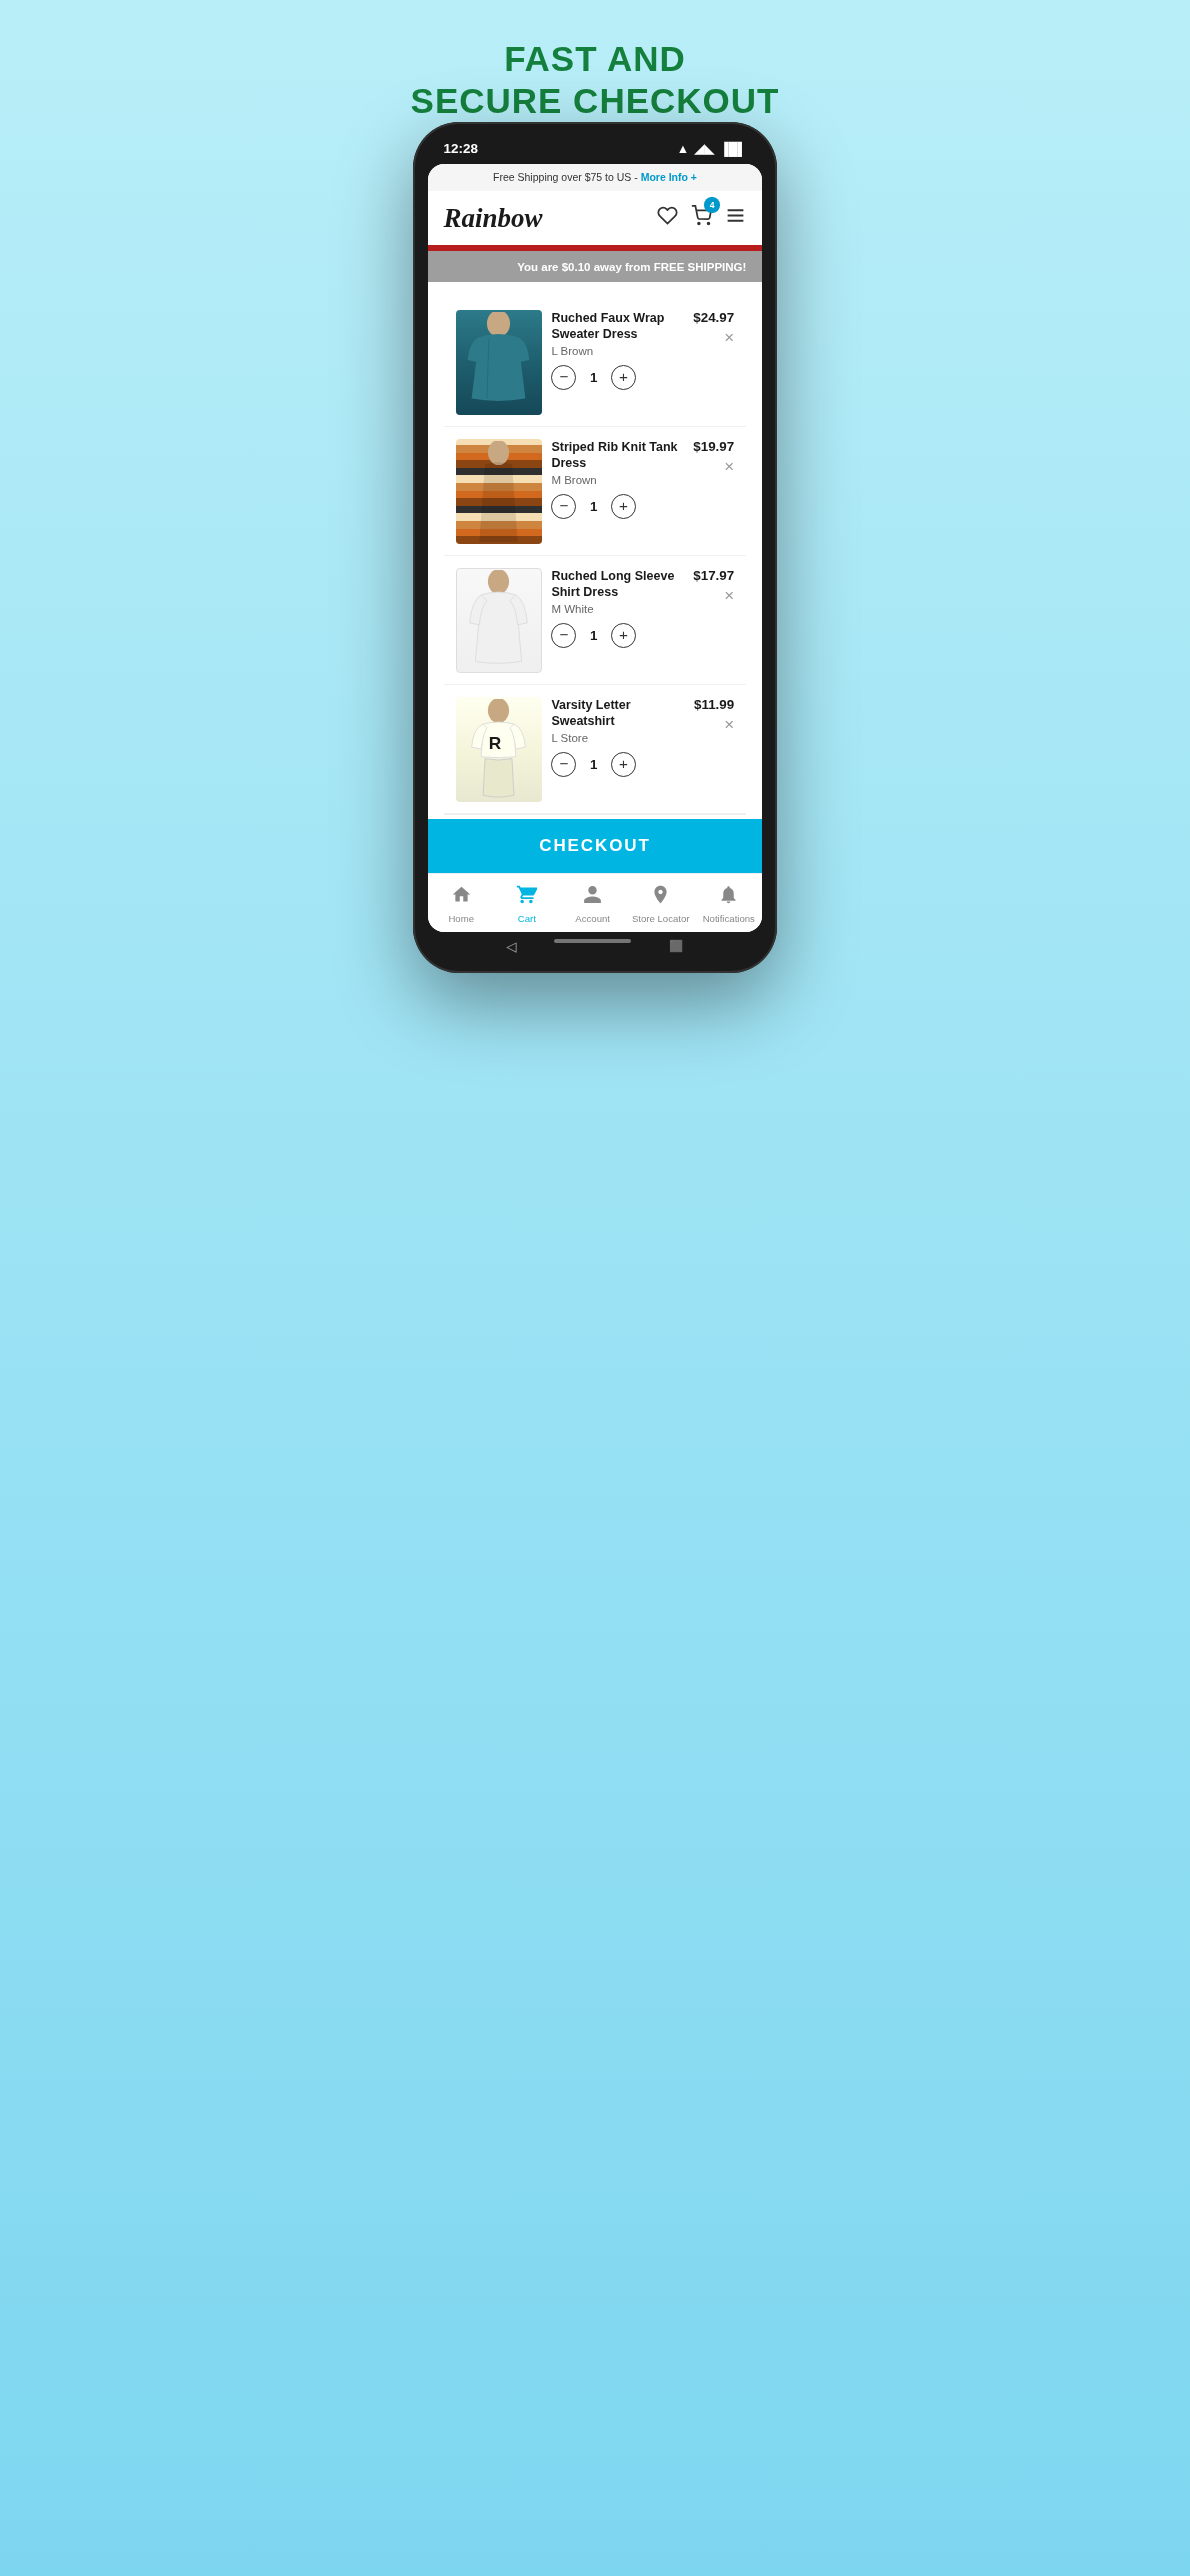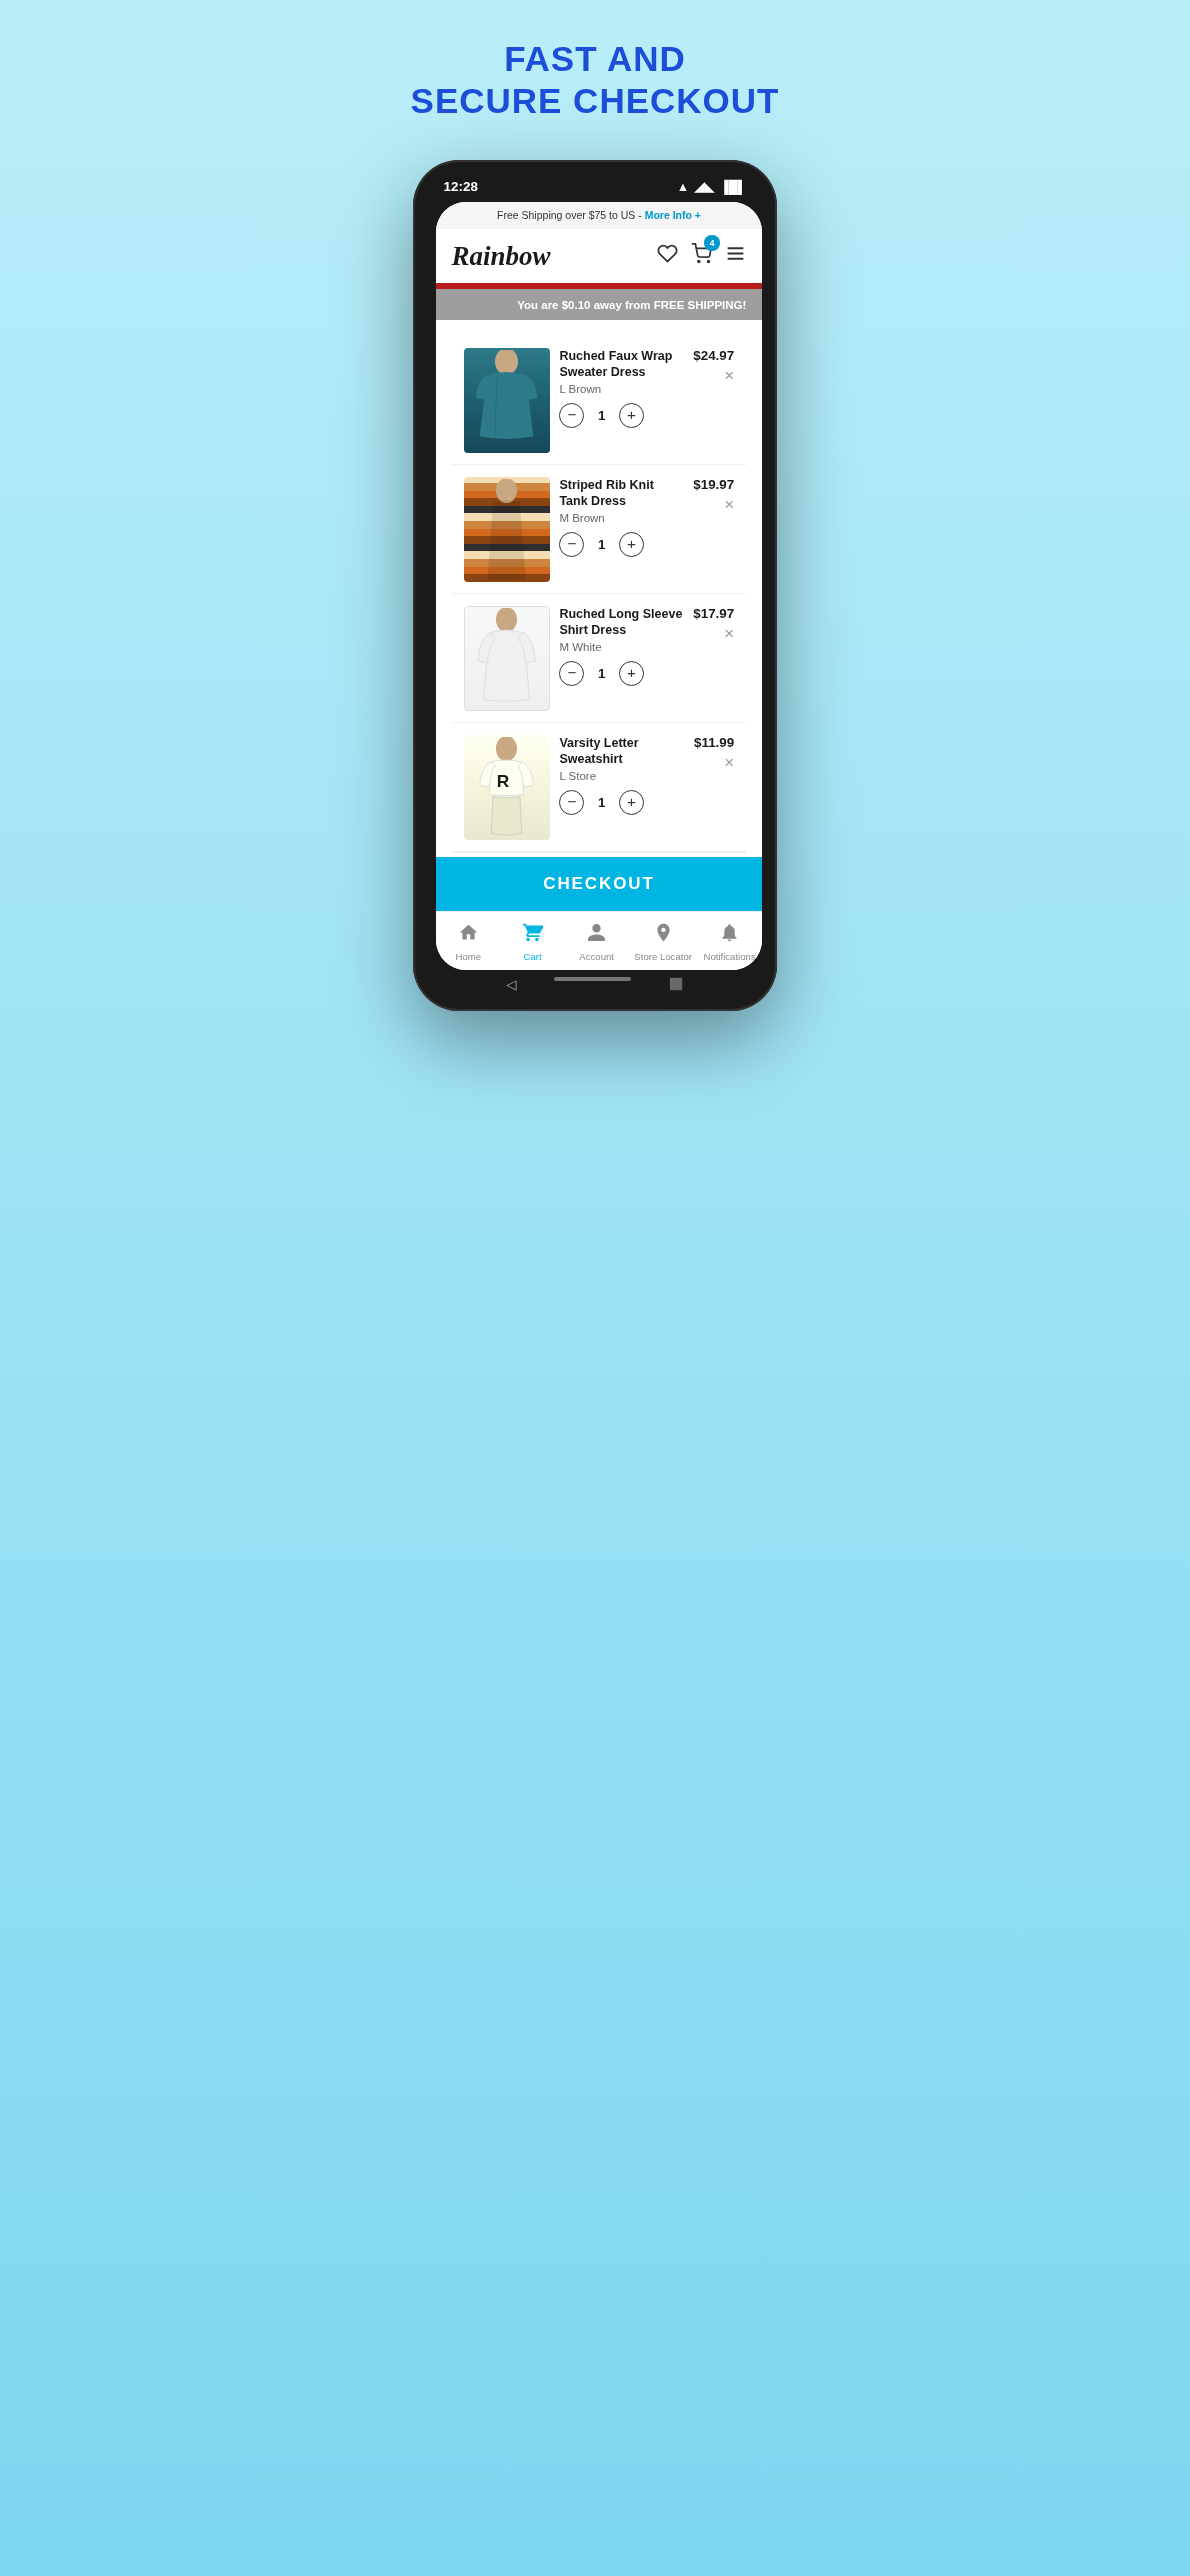--- a/index.html
+++ b/index.html
@@ -12,23 +12,22 @@
       flex-direction: column;
       align-items: center;
       font-family: -apple-system, BlinkMacSystemFont, 'Segoe UI', Arial, sans-serif;
       padding: 38px 19px 58px;
     }
 
     .hero-title {
       text-align: center;
       font-size: 35px;
       font-weight: 900;
-      color: #1d4ed8;
+      color: #15803d;
       line-height: 1.2;
-      margin-bottom: 38px;
       letter-spacing: 1px;
     }
 
     .phone-wrapper {
       width: 364px;
       background: #1a1a1a;
       border-radius: 46px;
       padding: 15.3px;
       box-shadow: 0 29px 77px rgba(0,0,0,0.4), inset 0 0 0 1.9px #333;
       position: relative;
@@ -52,24 +51,23 @@
 
     .phone-icons {
       display: flex;
       gap: 5.8px;
       align-items: center;
       color: white;
     }
 
     .phone-screen {
       background: white;
-      border-radius: 30px;
+      border-radius: 16px;
       overflow: hidden;
       min-height: 556px;
-      margin-left: 8px;
     }
 
     .announcement-bar {
       background: #f5f5f5;
       text-align: center;
       padding: 7.7px;
       font-size: 10.5px;
       color: #333;
     }
 

